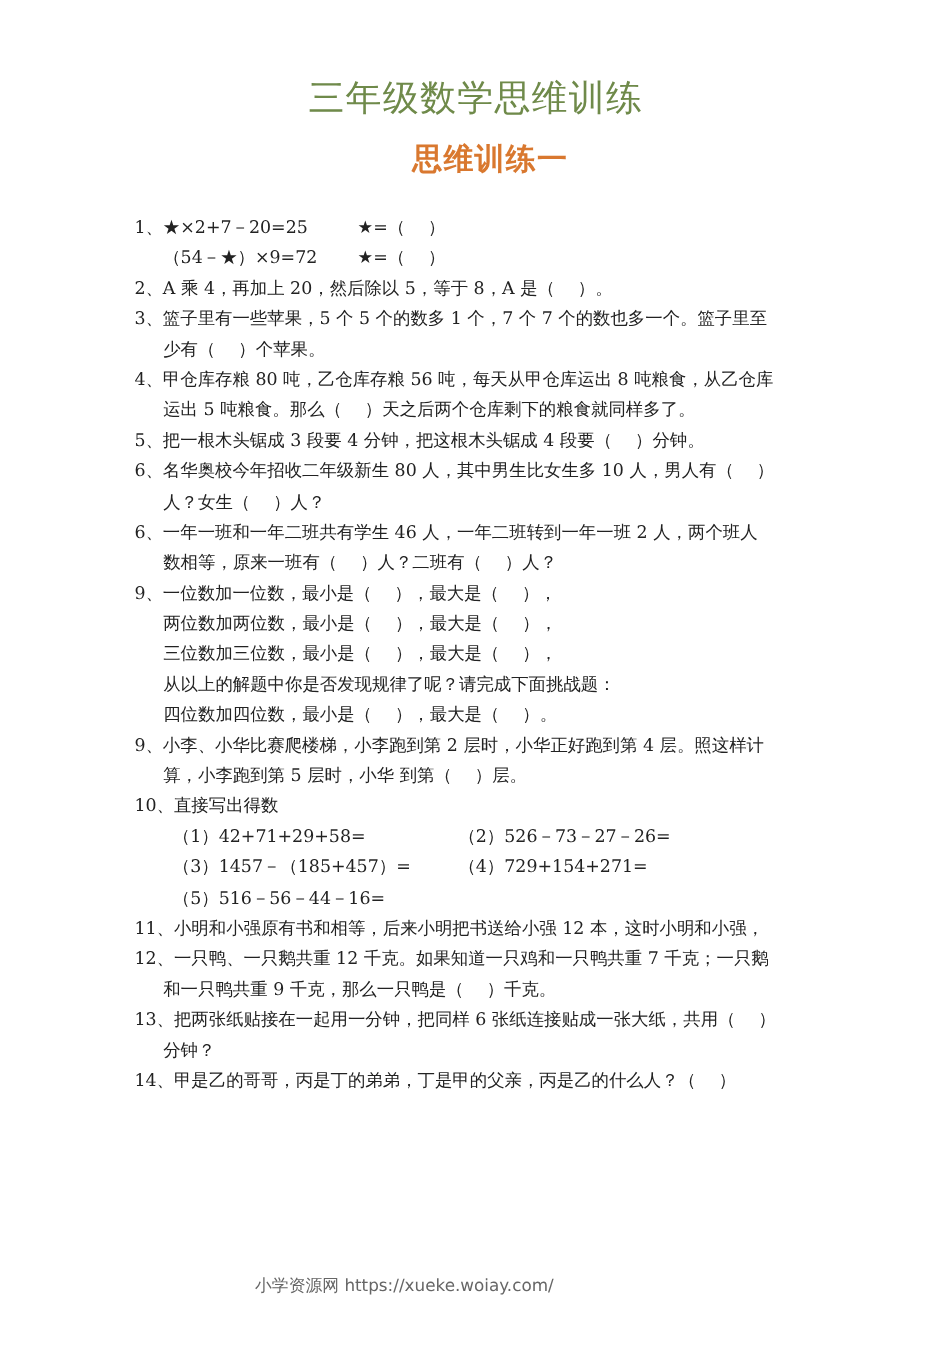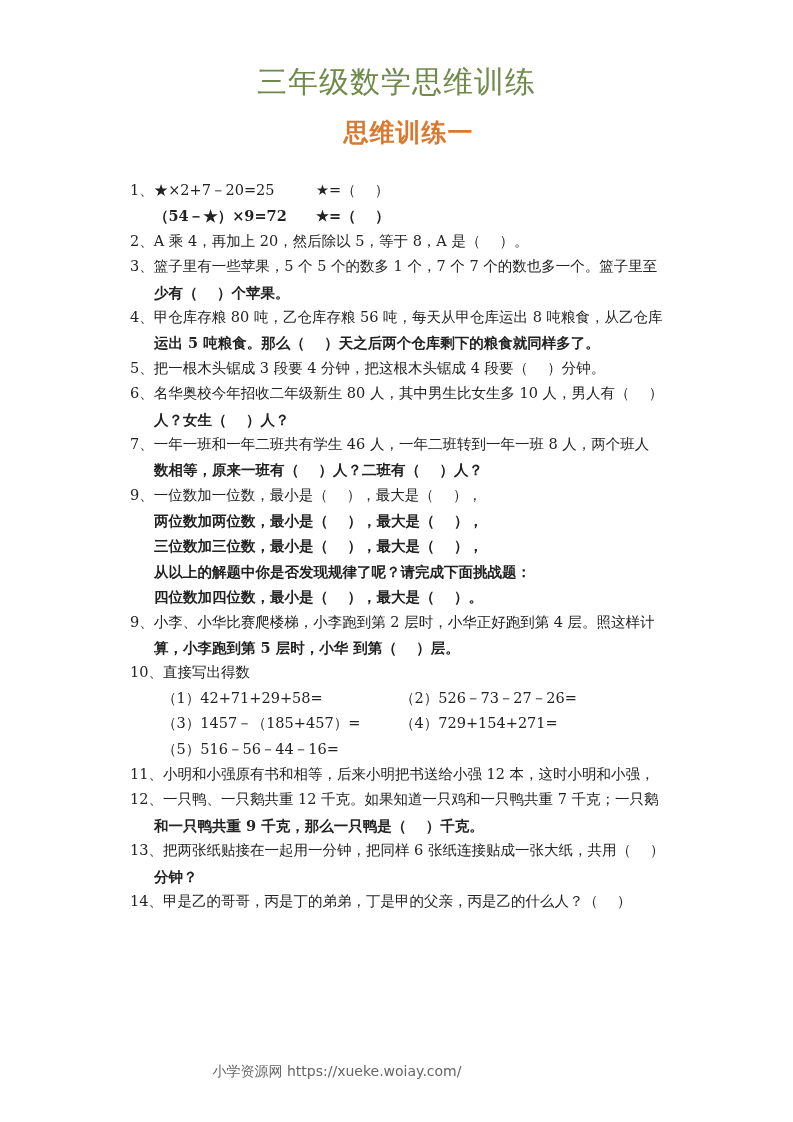--- a/index.html
+++ b/index.html
@@ -4,23 +4,23 @@
 <style>
   html, body { margin: 0; padding: 0; background: #ffffff; }
   body { width: 793px; height: 1122px; position: relative; overflow: hidden;
          font-family: "DejaVu Serif", "Liberation Serif", serif; color: #222; }
   .title { position: absolute; left: 0; width: 793px; top: 62px; text-align: center;
            font-family: "DejaVu Sans", "Liberation Sans", sans-serif; font-size: 30px;
            color: #6f8a4a; letter-spacing: 1px; }
   .subtitle { position: absolute; left: 12px; width: 793px; top: 116px; text-align: center;
               font-family: "DejaVu Sans", "Liberation Sans", sans-serif; font-size: 25px;
               color: #d9782f; font-weight: bold; letter-spacing: 1px; }
-  .content { position: absolute; left: 112px; top: 178px; width: 580px; font-size: 14.5px; line-height: 25.4px; margin-left: 18px; }
+  .content { position: absolute; left: 112px; top: 178px; width: 580px; font-size: 14.5px; line-height: 25.4px; }
   .line { white-space: nowrap; height: 25.4px; }
-  .ind { padding-left: 24px; font-weight: bold; }
+  .ind { padding-left: 24px; }
   .ind2 { padding-left: 32px; }
   .col2 { position: absolute; left: 270px; }
   .row { position: relative; }
   .qtail { position: absolute; left: 186px; }
   .footer { position: absolute; left: 0; width: 674px; top: 1063px; text-align: center;
             font-family: "DejaVu Sans", "Liberation Sans", sans-serif; font-size: 14px; color: #666; }
 </style>
 </head>
 <body>
 
@@ -43,21 +43,21 @@
   <div class="line ind">少有（　 ）个苹果。</div>
 
   <div class="line">4、甲仓库存粮 80 吨，乙仓库存粮 56 吨，每天从甲仓库运出 8 吨粮食，从乙仓库</div>
   <div class="line ind">运出 5 吨粮食。那么（　 ）天之后两个仓库剩下的粮食就同样多了。</div>
 
   <div class="line">5、把一根木头锯成 3 段要 4 分钟，把这根木头锯成 4 段要（　 ）分钟。</div>
 
   <div class="line">6、名华奥校今年招收二年级新生 80 人，其中男生比女生多 10 人，男人有（　 ）</div>
   <div class="line ind">人？女生（　 ）人？</div>
 
-  <div class="line">7、一年一班和一年二班共有学生 46 人，一年二班转到一年一班 8 人，两个班人</div>
+  <div class="line">6、一年一班和一年二班共有学生 46 人，一年二班转到一年一班 2 人，两个班人</div>
   <div class="line ind">数相等，原来一班有（　 ）人？二班有（　 ）人？</div>
 
   <div class="line">9、一位数加一位数，最小是（　 ），最大是（　 ），</div>
   <div class="line ind">两位数加两位数，最小是（　 ），最大是（　 ），</div>
   <div class="line ind">三位数加三位数，最小是（　 ），最大是（　 ），</div>
   <div class="line ind">从以上的解题中你是否发现规律了呢？请完成下面挑战题：</div>
   <div class="line ind">四位数加四位数，最小是（　 ），最大是（　 ）。</div>
 
   <div class="line">9、小李、小华比赛爬楼梯，小李跑到第 2 层时，小华正好跑到第 4 层。照这样计</div>
   <div class="line ind">算，小李跑到第 5 层时，小华 到第（　 ）层。</div>

